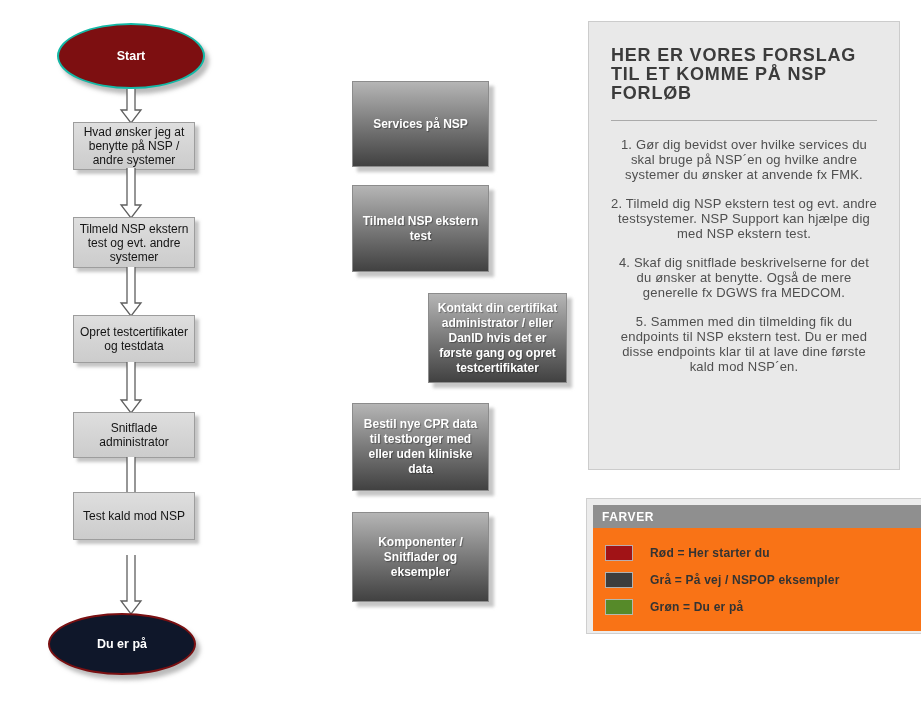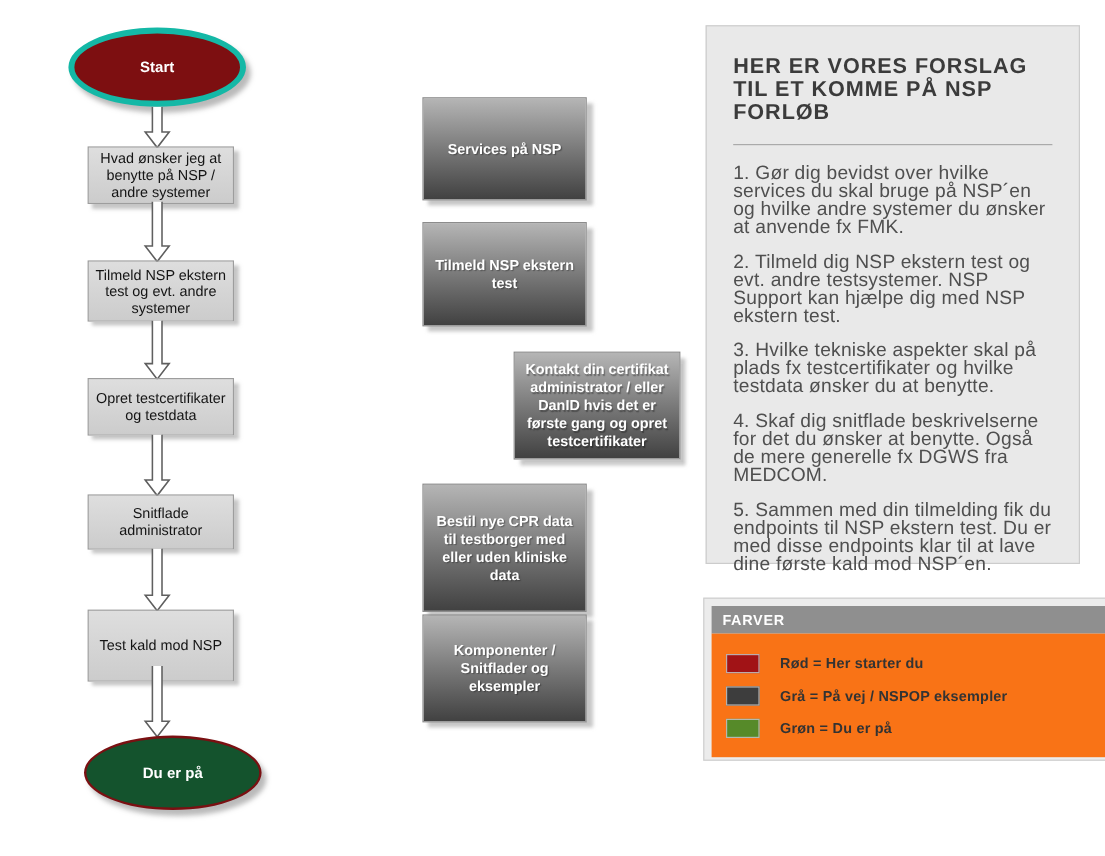--- a/index.html
+++ b/index.html
@@ -9,21 +9,21 @@
   .abs { position: absolute; }
 
   
   .ellipse {
     border-radius: 50%;
     display: flex; align-items: center; justify-content: center;
     color: #ffffff; font-weight: bold; font-size: 12.5px;
     box-shadow: 4px 5px 4px rgba(130,130,130,0.55);
     text-align: center;
   }
-  .ellipse.start { border: 5px solid #14b8a6; }
+  .ellipse.start { border: 2px solid #14b8a6; }
   .ellipse.end   { border: 2px solid #7a1012; }
 
   .flow-box {
     left: 73px; width: 122px;
     background: linear-gradient(180deg, #dedede 0%, #cccccc 100%);
     border: 1px solid #9d9d9d;
     box-shadow: 4px 4px 3px rgba(150,150,150,0.55);
     display: flex; align-items: center; justify-content: center;
     text-align: center; font-size: 12px; line-height: 14px; color: #141414;
     padding: 3px 4px;
@@ -53,22 +53,22 @@
   .info-title {
     font-size: 18px; font-weight: bold; letter-spacing: 0.8px;
     line-height: 19px; color: #3b3b3b;
   }
   .info-rule { border: none; border-top: 1px solid #aaaaaa; margin: 17px 0 16px 0; }
   .info-subtitle {
     font-size: 11px; font-weight: bold; letter-spacing: 0.5px;
     line-height: 15px; color: #3f3f3f; margin-bottom: 13px;
   }
   .info-paragraph {
-    font-size: 16px; line-height: 15px; letter-spacing: 0.2px;
-    color: #4f4f4f; margin-bottom: 14px;
+    font-size: 13px; line-height: 15px; letter-spacing: 0.2px;
+    color: #4f4f4f; margin-bottom: 14px; text-align: center;
   }
 
   
   .legend {
     left: 586px; top: 498px; width: 345px; height: 136px;
     background: #ececec; border: 1px solid #cfcfcf; padding: 6px;
   }
   .legend-header {
     background: #8f8f8f; height: 23px; color: #ffffff;
     font-size: 12px; font-weight: bold; letter-spacing: 0.6px;
@@ -107,46 +107,45 @@
 <svg class="abs flow-arrow" style="top:362px;" width="26" height="52">
   <path d="M9,0 V38 H3 L13,51 L23,38 H17 V0"></path>
 </svg>
 
 <div class="abs flow-box" style="top:412px; height:46px;">Snitflade administrator</div>
 
 <svg class="abs flow-arrow" style="top:457px;" width="26" height="53">
   <path d="M9,0 V39 H3 L13,52 L23,39 H17 V0"></path>
 </svg>
 
-<div class="abs flow-box" style="top:508px; height:60px;">Test kald mod NSP</div>
+<div class="abs flow-box" style="top:492px; height:48px;">Test kald mod NSP</div>
 
 <svg class="abs flow-arrow" style="top:555px;" width="26" height="60">
   <path d="M9,0 V46 H3 L13,59 L23,46 H17 V0"></path>
 </svg>
 
-<div class="abs ellipse end" style="left: 70px; top: 613px; width: 148px; height: 62px; background-color: #14532d;">
+<div class="abs ellipse end" style="left: 48px; top: 613px; width: 148px; height: 62px; background-color: #0f172a;">
   <span>Du er på</span>
 </div>
 
 <div class="abs doc-box" style="top:81px; height:86px;">Services på NSP</div>
 
 <div class="abs doc-box" style="top:185px; height:87px;">Tilmeld NSP ekstern test</div>
 
 <div class="abs doc-box" style="left:428px; top:293px; width:139px; height:90px;">Kontakt din certifikat administrator / eller DanID hvis det er første gang og opret testcertifikater</div>
 
-<div class="abs doc-box" style="top:403px; height:107px;text-align:center;">Bestil nye CPR data til testborger med eller uden kliniske data</div>
+<div class="abs doc-box" style="top:403px; height:88px;text-align:center;">Bestil nye CPR data til testborger med eller uden kliniske data</div>
 
 <div class="abs doc-box" style="top:512px; height:90px;">Komponenter / Snitflader og eksempler</div>
 
 <div class="abs info-panel">
   <div class="info-title">HER ER VORES FORSLAG TIL ET KOMME PÅ NSP FORLØB</div>
   <hr class="info-rule">
   <p class="info-paragraph">1. Gør dig bevidst over hvilke services du skal bruge på NSP´en og hvilke andre systemer du ønsker at anvende fx FMK.</p>
   <p class="info-paragraph">2. Tilmeld dig NSP ekstern test og evt. andre testsystemer. NSP Support kan hjælpe dig med NSP ekstern test.</p>
-  <p class="info-paragraph">3. Hvilke tekniske aspekter skal på plads fx testcertifikater og hvilke testdata ønsker du at benytte.</p>
   <p class="info-paragraph">4. Skaf dig snitflade beskrivelserne for det du ønsker at benytte. Også de mere generelle fx DGWS fra MEDCOM.</p>
   <p class="info-paragraph">5. Sammen med din tilmelding fik du endpoints til NSP ekstern test. Du er med disse endpoints klar til at lave dine første kald mod NSP´en.</p>
 </div>
 
 <div class="abs legend">
   <div class="legend-header">
     <span>FARVER</span>
   </div>
   <div class="legend-body">
     <div class="legend-row">

